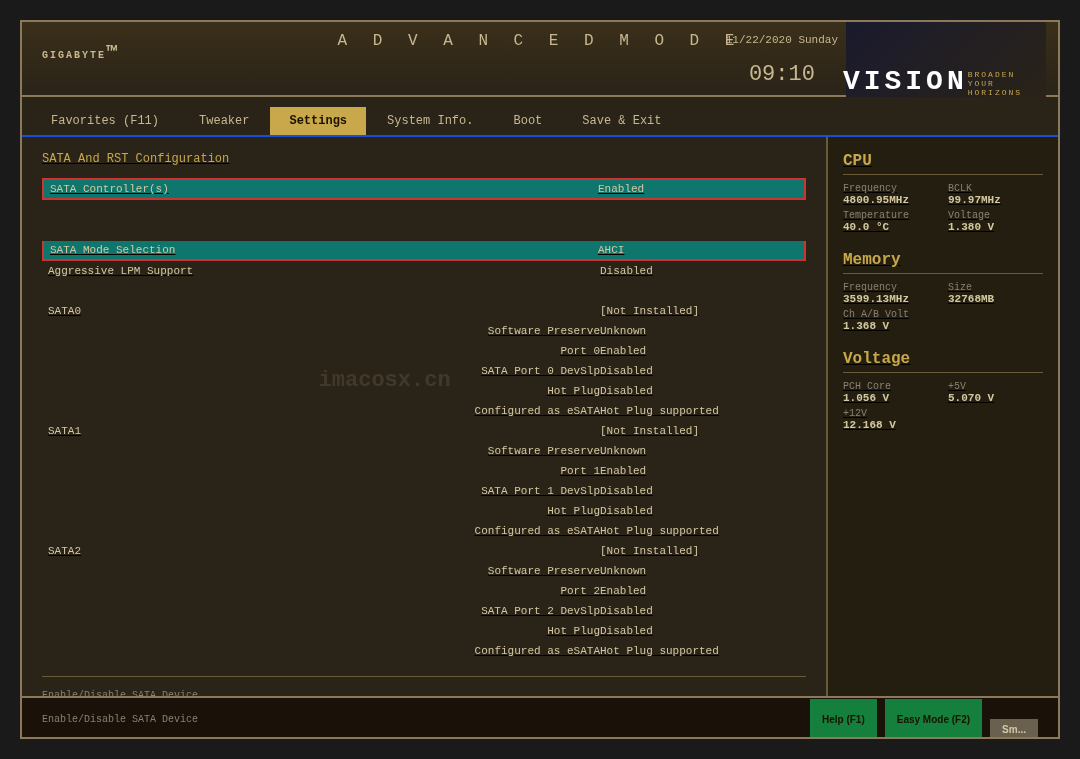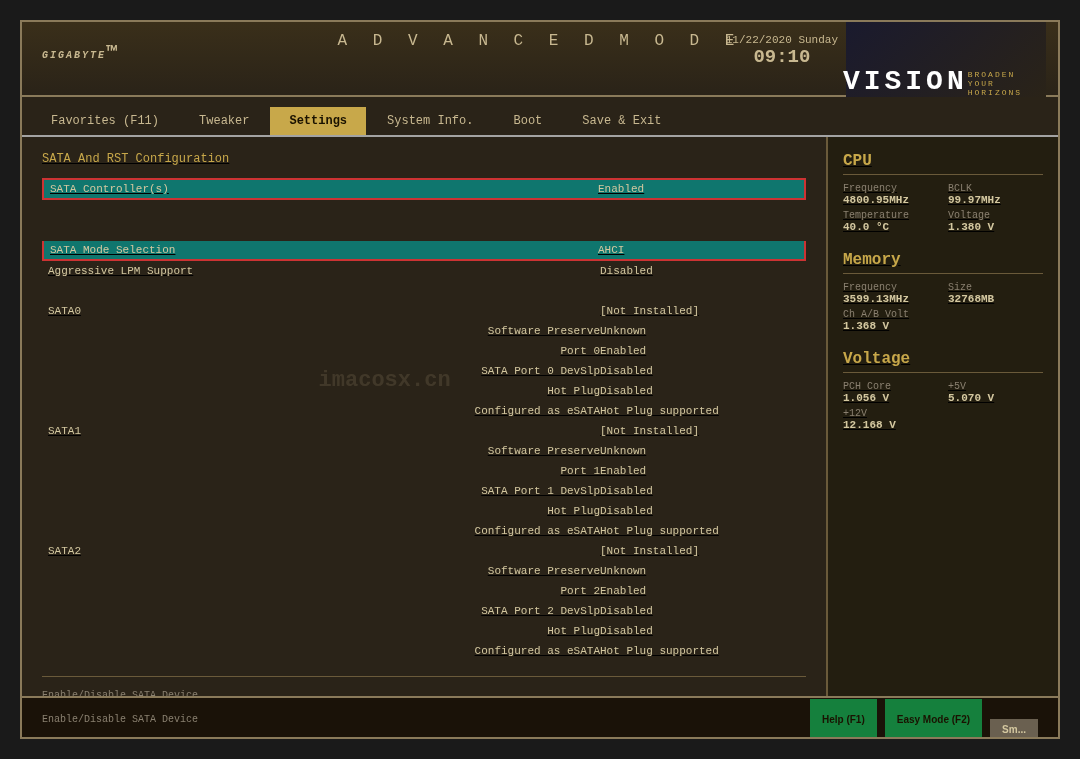--- a/index.html
+++ b/index.html
@@ -36,21 +36,20 @@
       margin-left: 20px;
       color: #c8b890;
       font-size: 22px;
       font-weight: bold;
       letter-spacing: 2px;
     }
     .gigabyte-logo span {
       font-size: 10px;
       vertical-align: super;
       color: #c8b890;
-      font-style: italic;
     }
 
     .advanced-mode-title {
       position: absolute;
       left: 50%;
       transform: translateX(-50%);
       top: 10px;
       color: #c8b890;
       font-size: 16px;
       letter-spacing: 8px;
@@ -59,23 +58,24 @@
 
     .datetime {
       position: absolute;
       right: 220px;
       top: 12px;
       text-align: center;
       color: #c8b890;
       font-size: 11px;
     }
     .datetime .time {
-      font-size: 19px;
-      font-weight: bold;
+      font-size: 22px;
+      font-weight: normal;
       display: block;
+      margin-top: 16px;
     }
 
     .vision-logo {
       position: absolute;
       right: 12px;
       top: 0;
       width: 200px;
       height: 75px;
       background: linear-gradient(135deg, #1a1a2e 0%, #2a2318 100%);
       display: flex;
@@ -96,21 +96,21 @@
       letter-spacing: 2px;
     }
 
     
     .nav-tabs {
       background: #2a2318;
       height: 40px;
       display: flex;
       align-items: flex-end;
       padding: 0 10px;
-      border-bottom: 2px solid #a3a3a3;
+      border-bottom: 2px solid #1d4ed8;
     }
     .nav-tab {
       padding: 6px 18px;
       color: #c8b890;
       font-size: 12px;
       cursor: pointer;
       border: 1px solid transparent;
       margin-right: 2px;
       background: transparent;
     }

